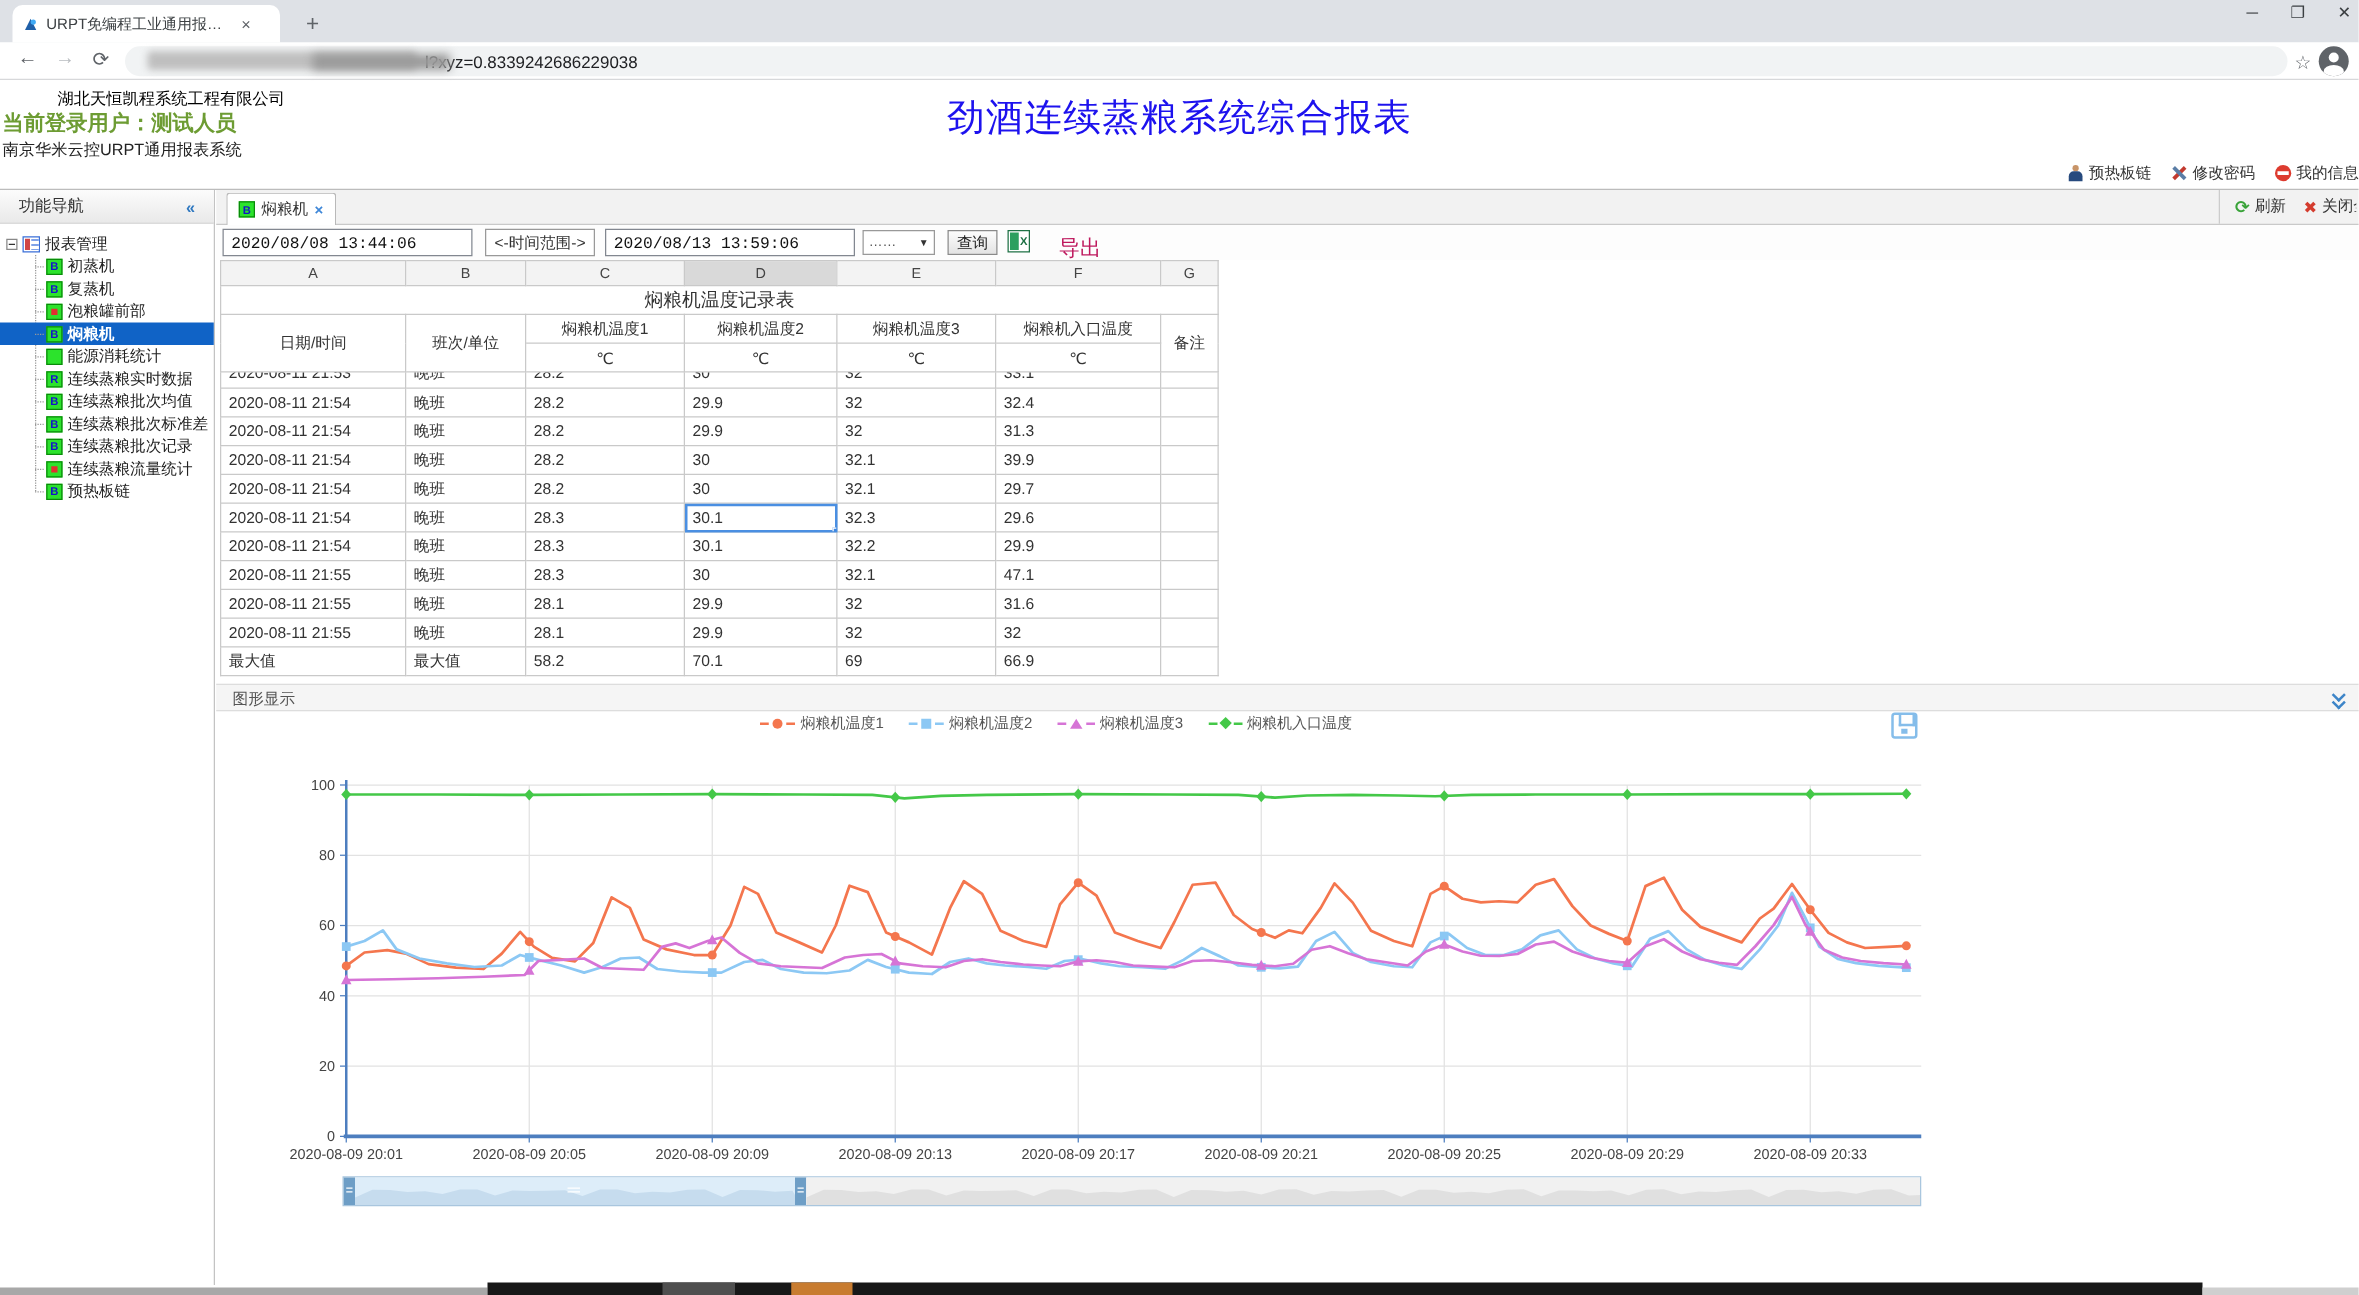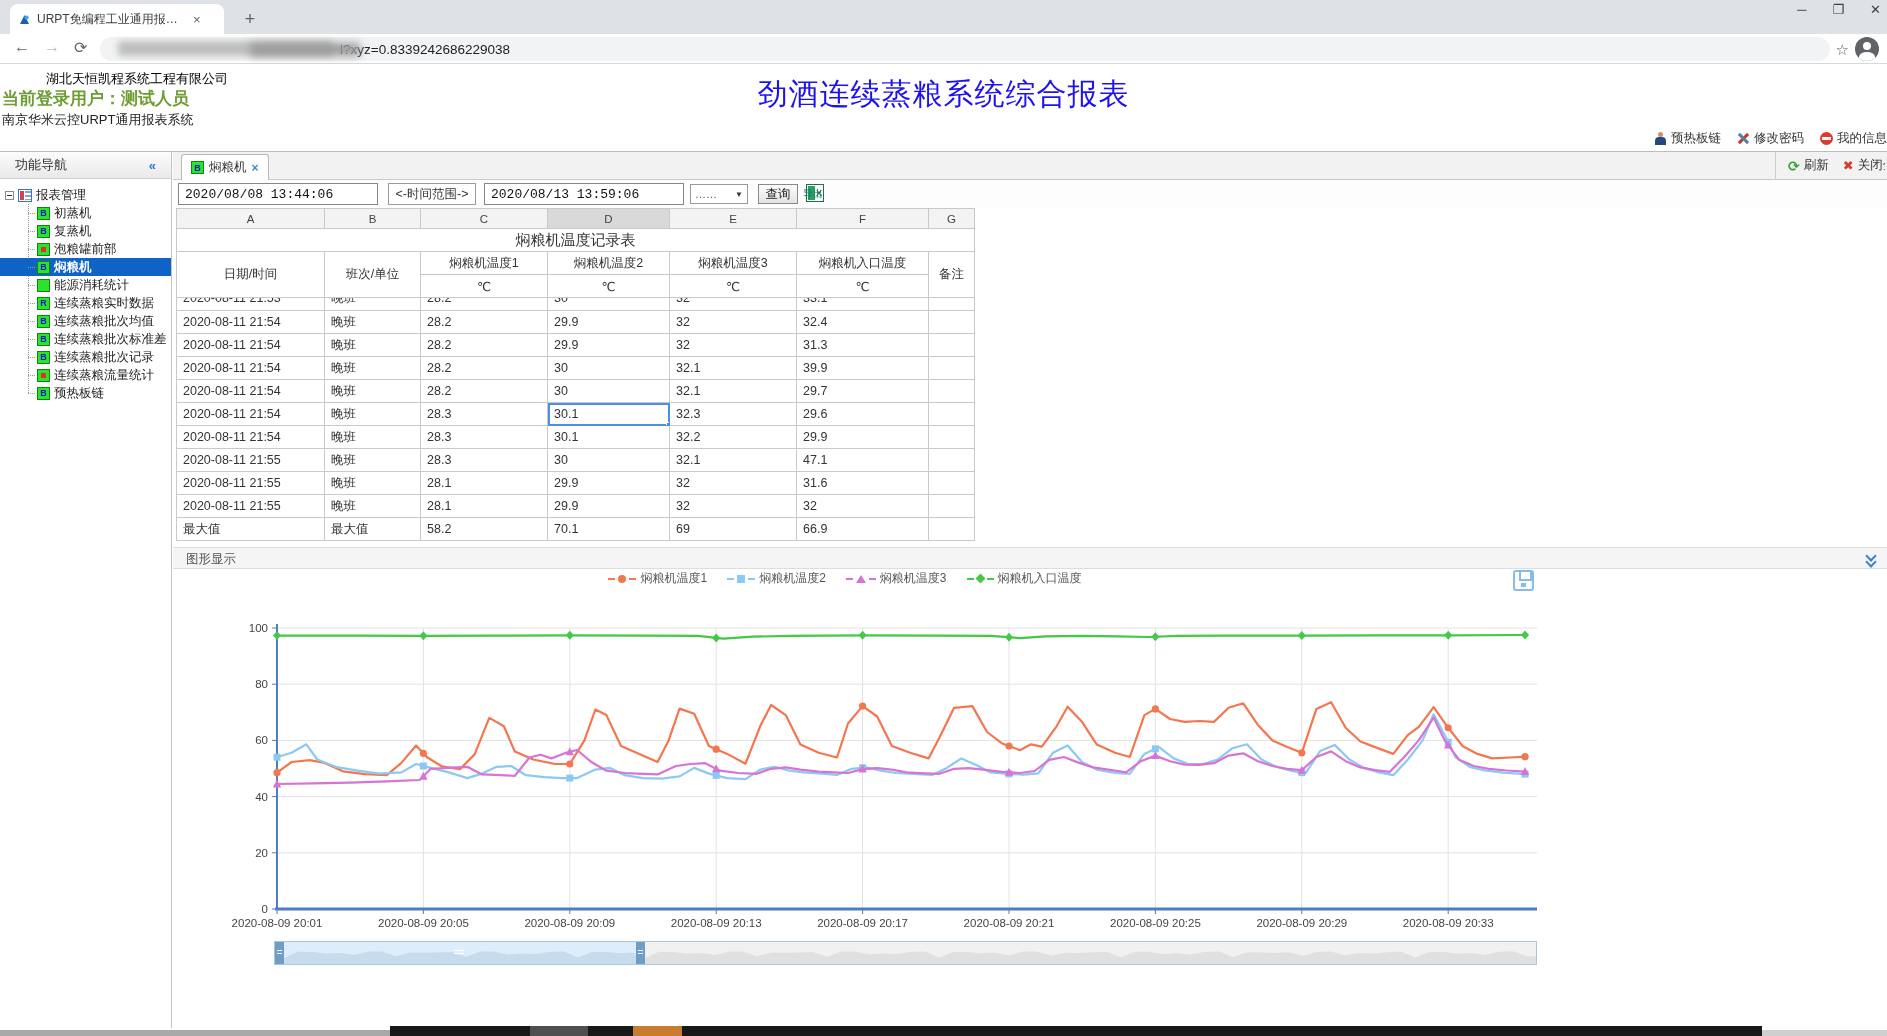--- a/index.html
+++ b/index.html
@@ -108,21 +108,21 @@
             background:#fff; font-size:11px; color:#555; display:flex; align-items:center;
             justify-content:space-between; padding:0 4px; }
   .selbox .caret { font-size:8px; color:#333; }
   .querybtn { position:absolute; left:585px; top:4px; width:40px; height:20px; border:1px solid #8a8a8a;
               background:linear-gradient(#fdfdfd,#e3e3e3); font-size:12.5px; text-align:center;
               line-height:18px; color:#222; }
   .xlsicon { position:absolute; left:633px; top:4px; width:18px; height:18px; background:#fff;
              border:1px solid #1e7145; }
   .xlsicon:before { content:""; position:absolute; left:1px; top:1px; width:7px; height:14px; background:#2c9f5f; }
   .xlsicon:after { content:"X"; position:absolute; left:9px; top:3px; font-size:9px; font-weight:bold; color:#1e7145; }
-  .exportlbl { position:absolute; left:630px; top:7px; font-size:10px; color:#0f766e; }
+  .exportlbl { position:absolute; left:674px; top:7px; font-size:17px; color:#be185d; }
 
   
   .sheetwrap { left:176px; top:208px; }
   table.sheet { border-collapse:collapse; table-layout:fixed; font-size:12.5px; }
   table.sheet td, table.sheet th { border:1px solid #c9c9c9; padding:0 6px; height:23px;
                                    font-weight:normal; color:#333; overflow:hidden; white-space:nowrap; }
   tr.letters td { height:20px; background:#f3f3f3; color:#444; font-size:11.5px; text-align:center; padding:0; }
   tr.letters td.selcol { background:#d9d9d9; }
   td.sheet-title { height:24px; text-align:center; font-weight:bold; font-size:15px; color:#000; }
   td.hc { text-align:center; }

